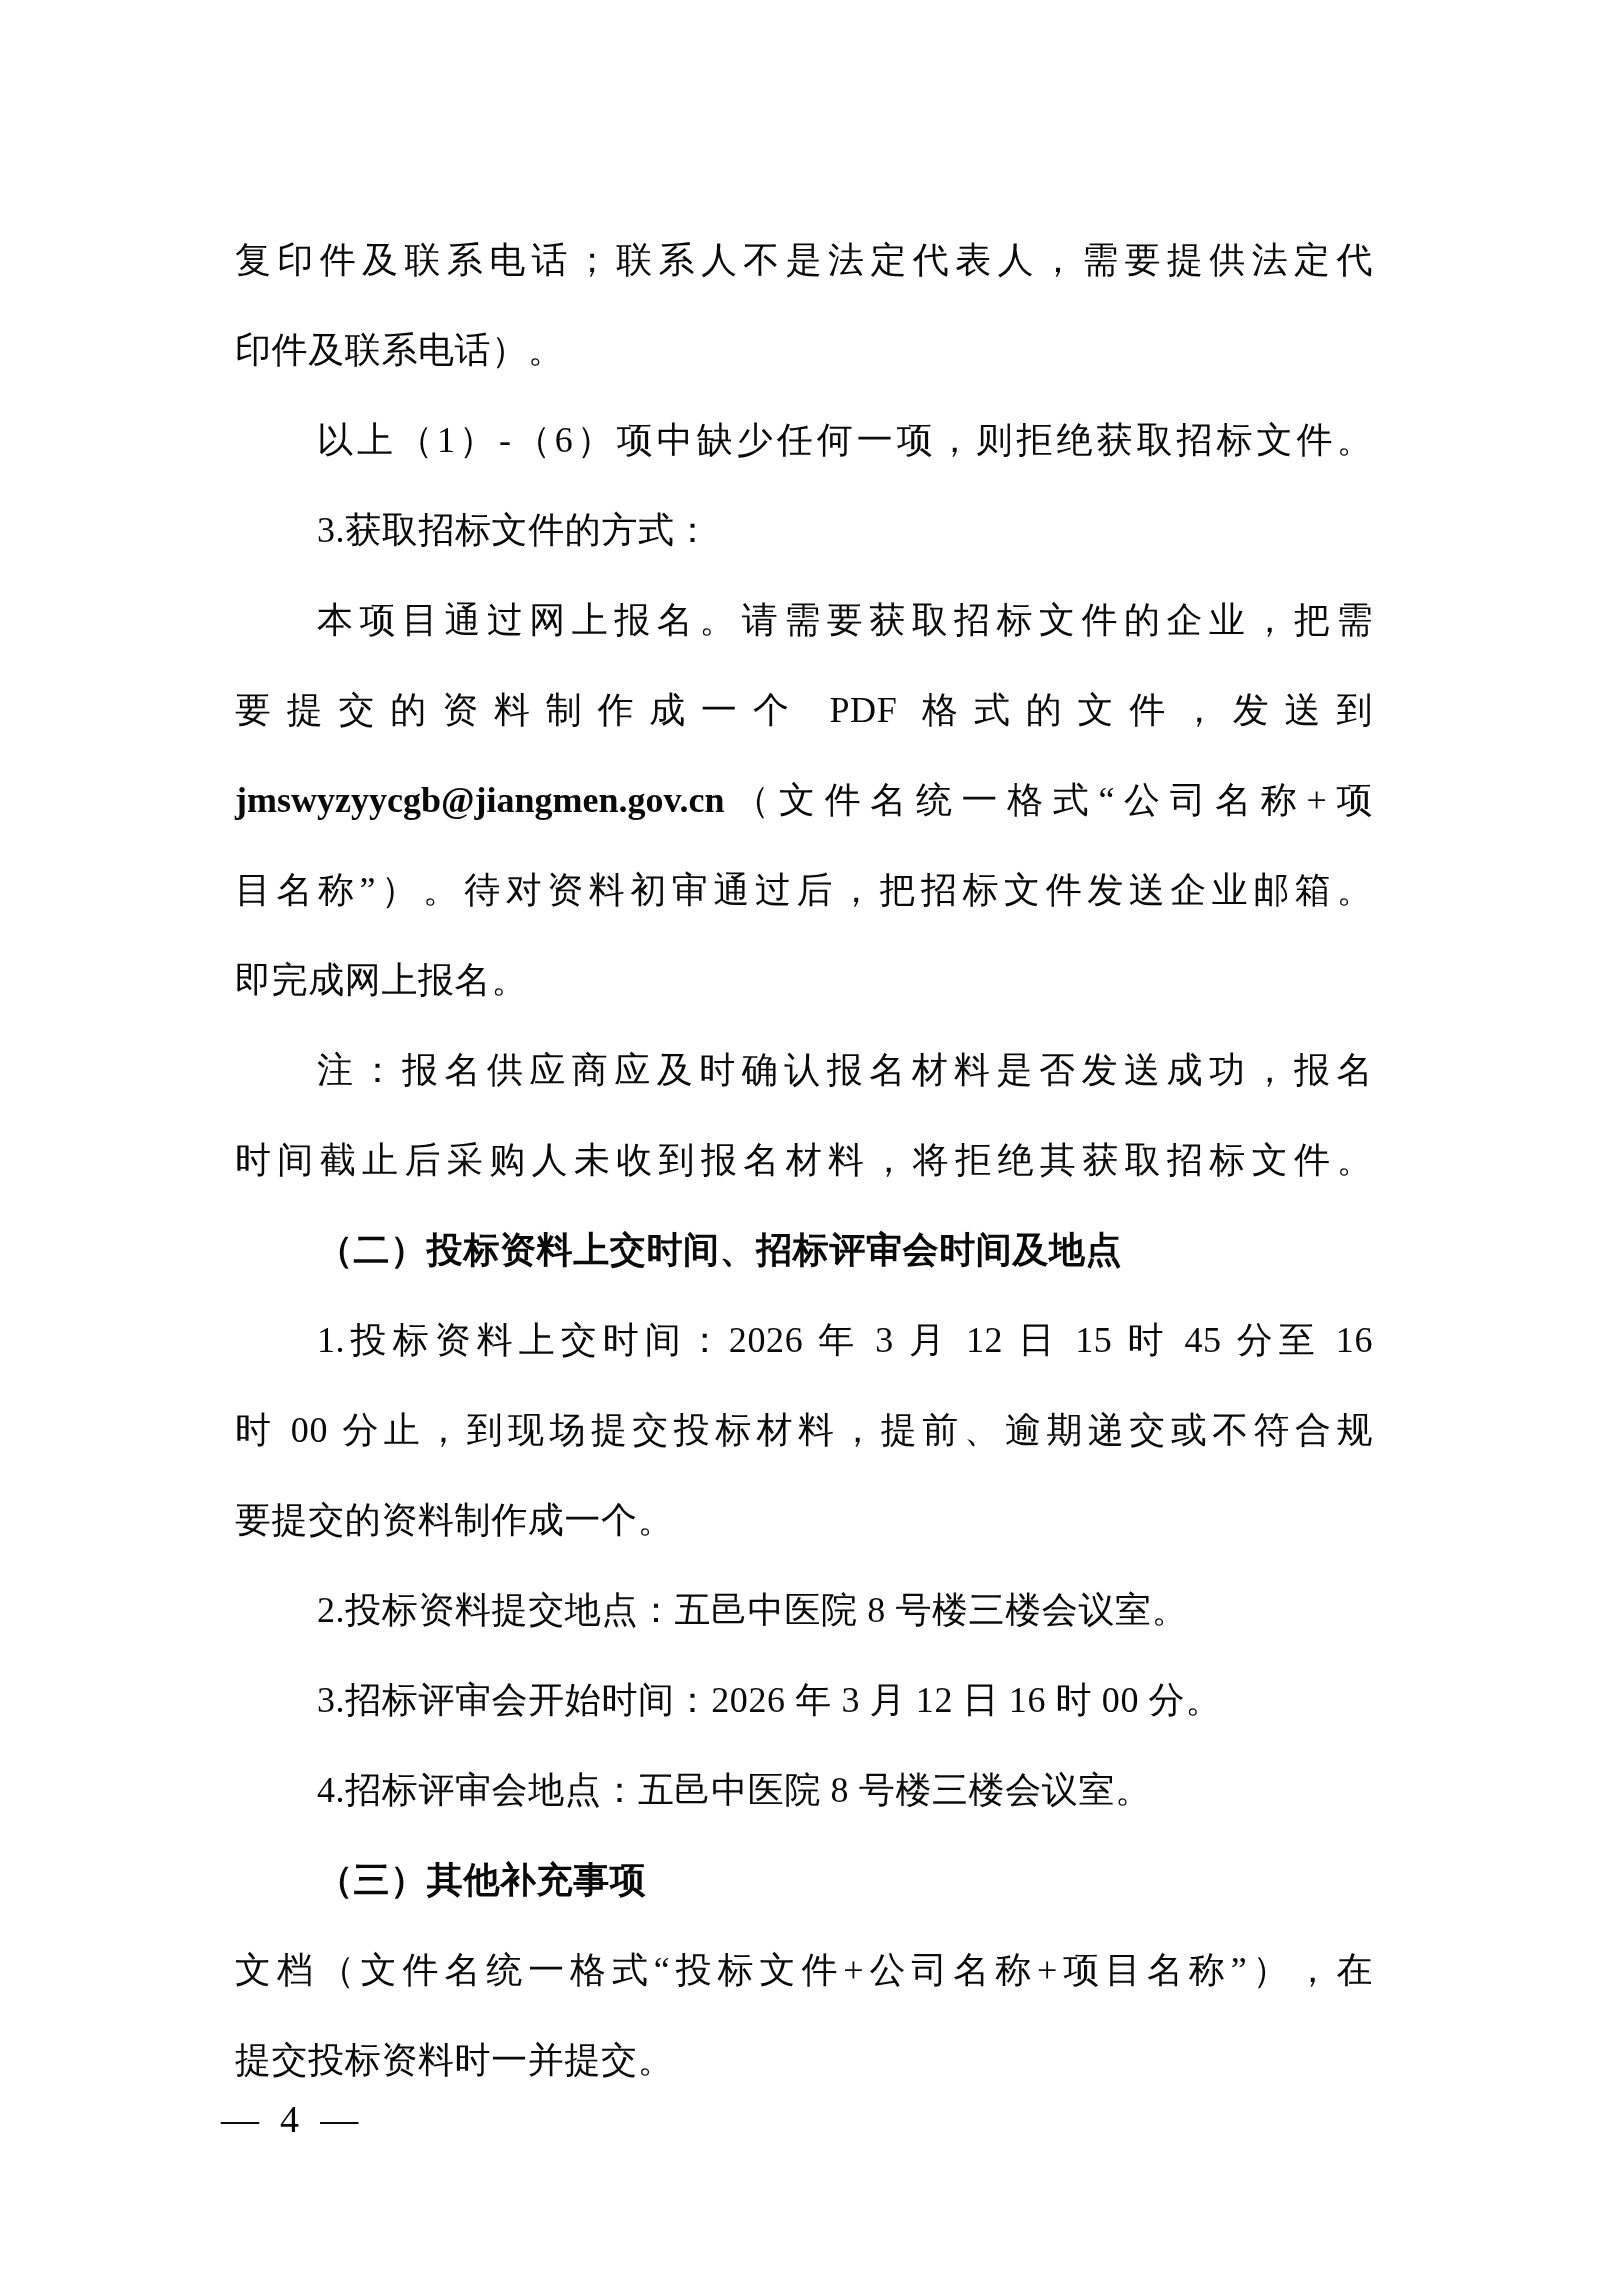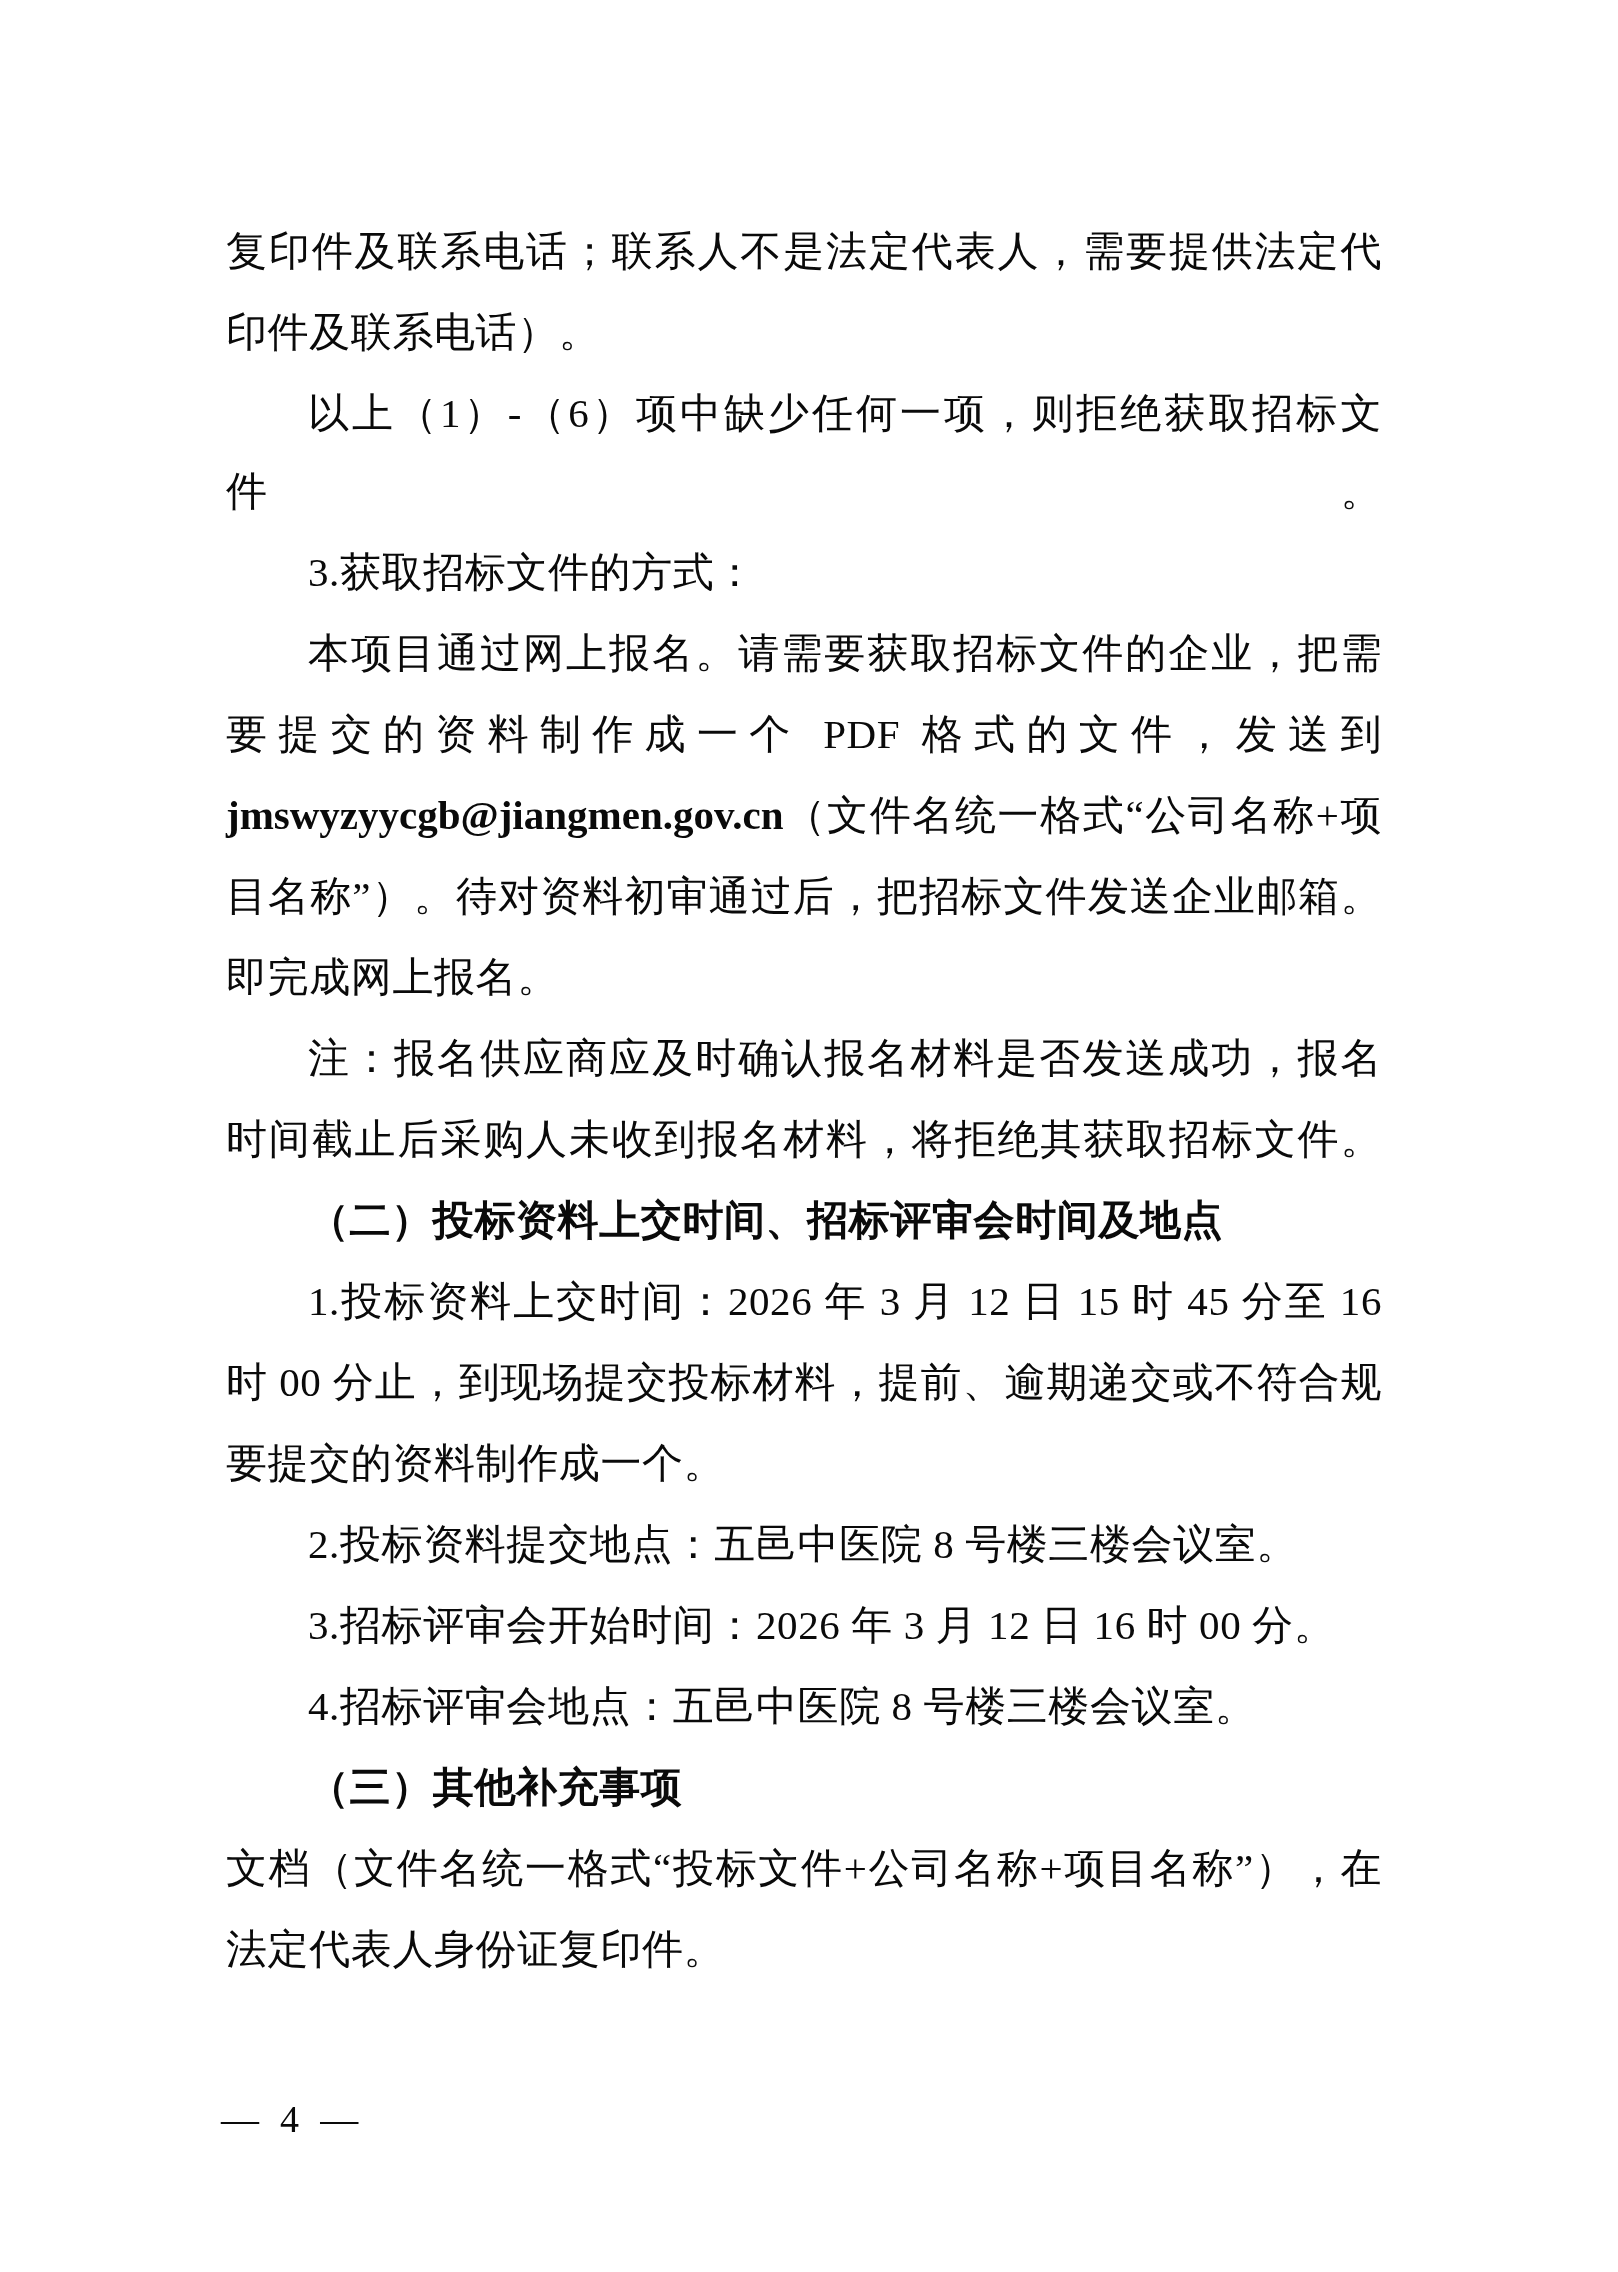--- a/index.html
+++ b/index.html
@@ -18,23 +18,23 @@
     inset: 0;
     background: #ffffff;
   }
   .text-block {
     position: absolute;
     left: 223px;
     top: 209px;
     width: 1162px;
   }
   .ln {
-    margin: 3px;
+    margin: 12px;
     padding: 0;
-    font-size: 41px;
+    font-size: 36px;
     line-height: 78px;
     letter-spacing: 0.6px;
     text-align: left;
     white-space: normal;
   }
   
   .jst {
     text-align: justify;
     text-align-last: justify;
   }
@@ -84,20 +84,20 @@
     <p class="ln jst">时 00 分止，到现场提交投标材料，提前、逾期递交或不符合规</p>
     <p class="ln">要提交的资料制作成一个。</p>
 
     <p class="ln ind">2.投标资料提交地点：五邑中医院 8 号楼三楼会议室。</p>
     <p class="ln ind">3.招标评审会开始时间：2026 年 3 月 12 日 16 时 00 分。</p>
     <p class="ln ind">4.招标评审会地点：五邑中医院 8 号楼三楼会议室。</p>
 
     <p class="ln ind hd">（三）其他补充事项</p>
 
     <p class="ln jst">文档（文件名统一格式“投标文件+公司名称+项目名称”），在</p>
-    <p class="ln">法定代表人身份证复印件。</p>
+    <p class="ln">提交投标资料时一并提交。</p>
 
   </main>
 
   <footer class="page-footer">— 4 —</footer>
 
 </div>
 
 
 </body></html>

